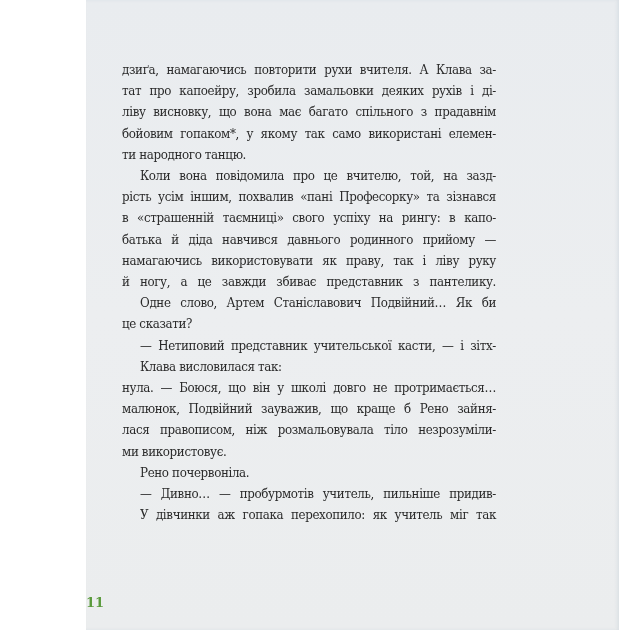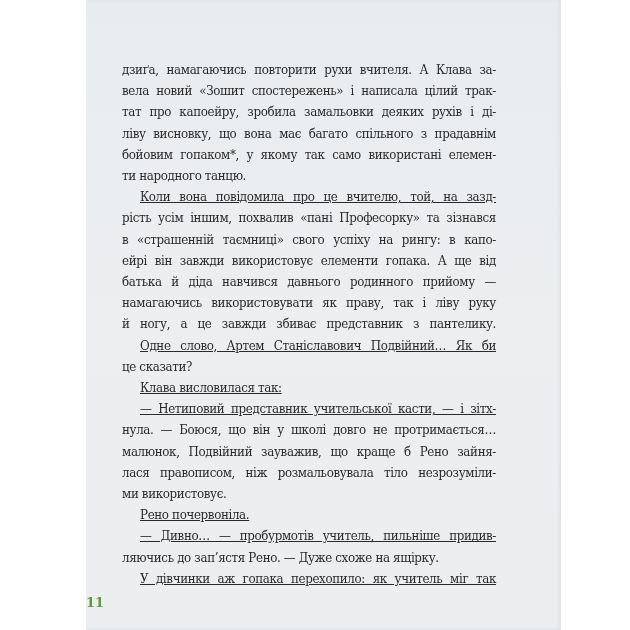--- a/index.html
+++ b/index.html
@@ -5,75 +5,72 @@
     html, body { margin: 0; padding: 0; }
     body {
       width: 630px; height: 630px;
       background: #ffffff;
       position: relative;
       overflow: hidden;
     }
     .page {
       position: absolute;
       left: 86px; top: 0;
-      width: 475px; height: 630px;
+      width: 533px; height: 630px;
       background: linear-gradient(180deg, #e9ecef 0%, #eceef0 50%, #ebedee 100%);
       box-shadow: inset -2px 0 3px rgba(180,190,205,0.25);
     }
     .text {
       position: absolute;
       left: 36px; top: 59px;
       width: 374px;
       font-family: "DejaVu Serif", serif;
       font-size: 13.2px;
       line-height: 21.2px;
       color: #2a2a2a;
       letter-spacing: -0.35px;
       font-stretch: condensed;
     }
     .line { white-space: nowrap; text-align-last: justify; text-align: justify; display: block; }
     .line.last { text-align-last: left; }
-    .line.indent { padding-left: 18px; text-decoration: underline; }
+    .line.indent { padding-left: 18px; }
     .pageno {
       position: absolute;
       left: 0; width: 100%;
       top: 595px;
       text-align: left;
       font-family: "DejaVu Serif", serif;
       font-weight: bold;
       font-size: 13px;
       color: #5a9a3c;
       letter-spacing: 0px;
     }
   </style>
 </head>
 <body>
 
 <div class="page">
   <div class="text" id="text-container">
       <span class="line">дзиґа, намагаючись повторити рухи вчителя. А Клава за-</span>
-      <span class="line">вела новий «Зошит спостережень» і написала цілий трак-</span>
       <span class="line">тат про капоейру, зробила замальовки деяких рухів і ді-</span>
       <span class="line">ліву висновку, що вона має багато спільного з прадавнім</span>
       <span class="line">бойовим гопаком*, у якому так само використані елемен-</span>
       <span class="line last">ти народного танцю.</span>
       <span class="line indent">Коли вона повідомила про це вчителю, той, на зазд-</span>
       <span class="line">рість усім іншим, похвалив «пані Професорку» та зізнався</span>
       <span class="line">в «страшенній таємниці» свого успіху на рингу: в капо-</span>
-      <span class="line">ейрі він завжди використовує елементи гопака. А ще від</span>
       <span class="line">батька й діда навчився давнього родинного прийому —</span>
       <span class="line">намагаючись використовувати як праву, так і ліву руку</span>
       <span class="line">й ногу, а це завжди збиває представник з пантелику.</span>
       <span class="line indent">Одне слово, Артем Станіславович Подвійний… Як би</span>
       <span class="line last">це сказати?</span>
+      <span class="line indent">— Нетиповий представник учительської касти, — і зітх-</span>
       <span class="line indent last">Клава висловилася так:</span>
-      <span class="line indent">— Нетиповий представник учительської касти, — і зітх-</span>
       <span class="line">нула. — Боюся, що він у школі довго не протримається…</span>
       <span class="line">малюнок, Подвійний зауважив, що краще б Рено зайня-</span>
       <span class="line">лася правописом, ніж розмальовувала тіло незрозуміли-</span>
       <span class="line last">ми використовує.</span>
       <span class="line indent last">Рено почервоніла.</span>
       <span class="line indent">— Дивно… — пробурмотів учитель, пильніше придив-</span>
-      <span class="line last">ляючись до зап’ястя Рено. — Дуже схоже на ящірку.</span>
       <span class="line indent">У дівчинки аж гопака перехопило: як учитель міг так</span>
     </div>
   <div class="pageno">11</div>
 </div>
 
 </body></html>

